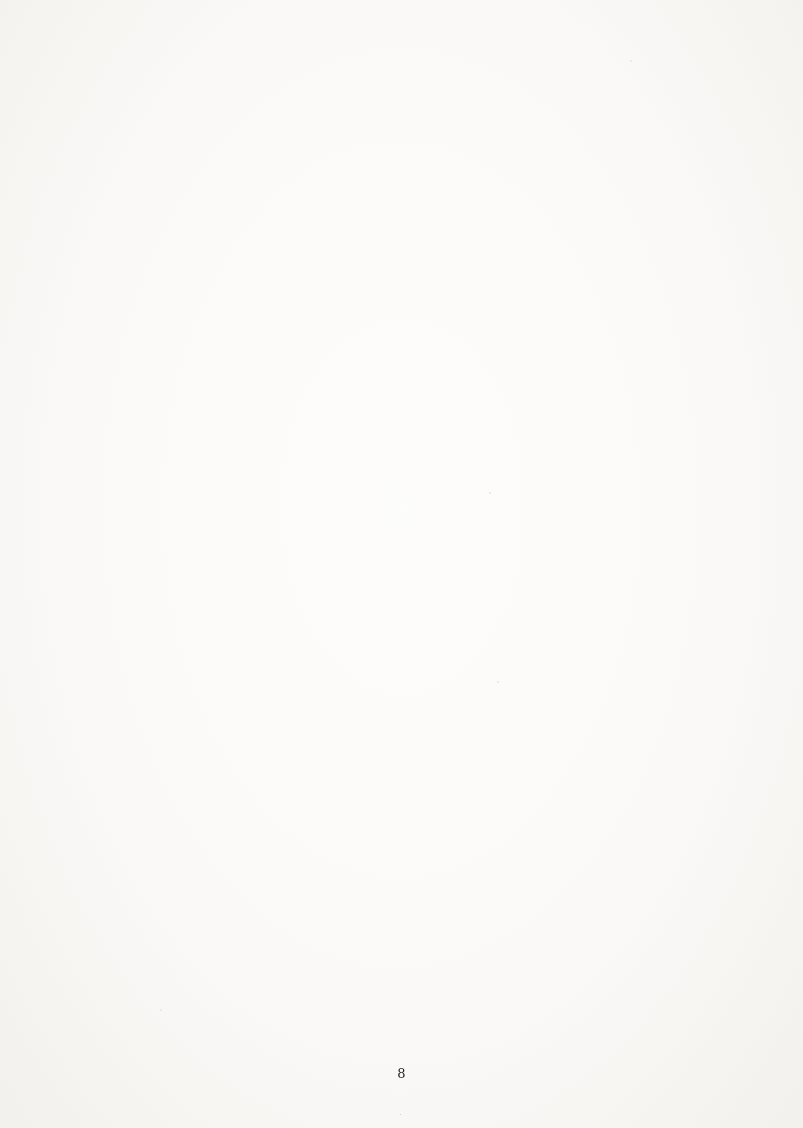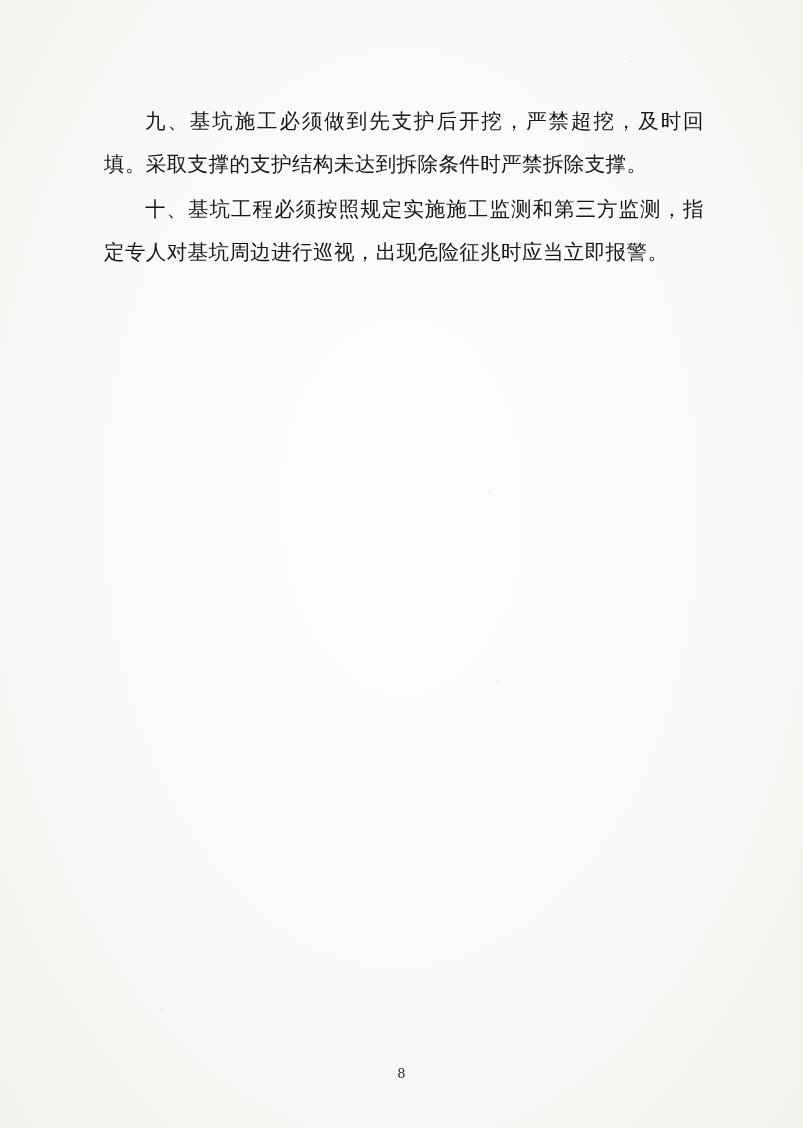--- a/index.html
+++ b/index.html
@@ -79,21 +79,17 @@
 </head>
 <body>
 
 <div class="page">
 
   <div class="speck s1"></div>
   <div class="speck s2"></div>
   <div class="speck s3"></div>
   <div class="speck s4"></div>
 
-  <div class="content">
-    <p class="para">九、基坑施工必须做到先支护后开挖，严禁超挖，及时回填。采取支撑的支护结构未达到拆除条件时严禁拆除支撑。</p>
-    <p class="para">十、基坑工程必须按照规定实施施工监测和第三方监测，指定专人对基坑周边进行巡视，出现危险征兆时应当立即报警。</p>
-  </div>
 
   <div class="page-number">8</div>
   <div class="footer-mark">·</div>
 
 </div>
 
 </body></html>

